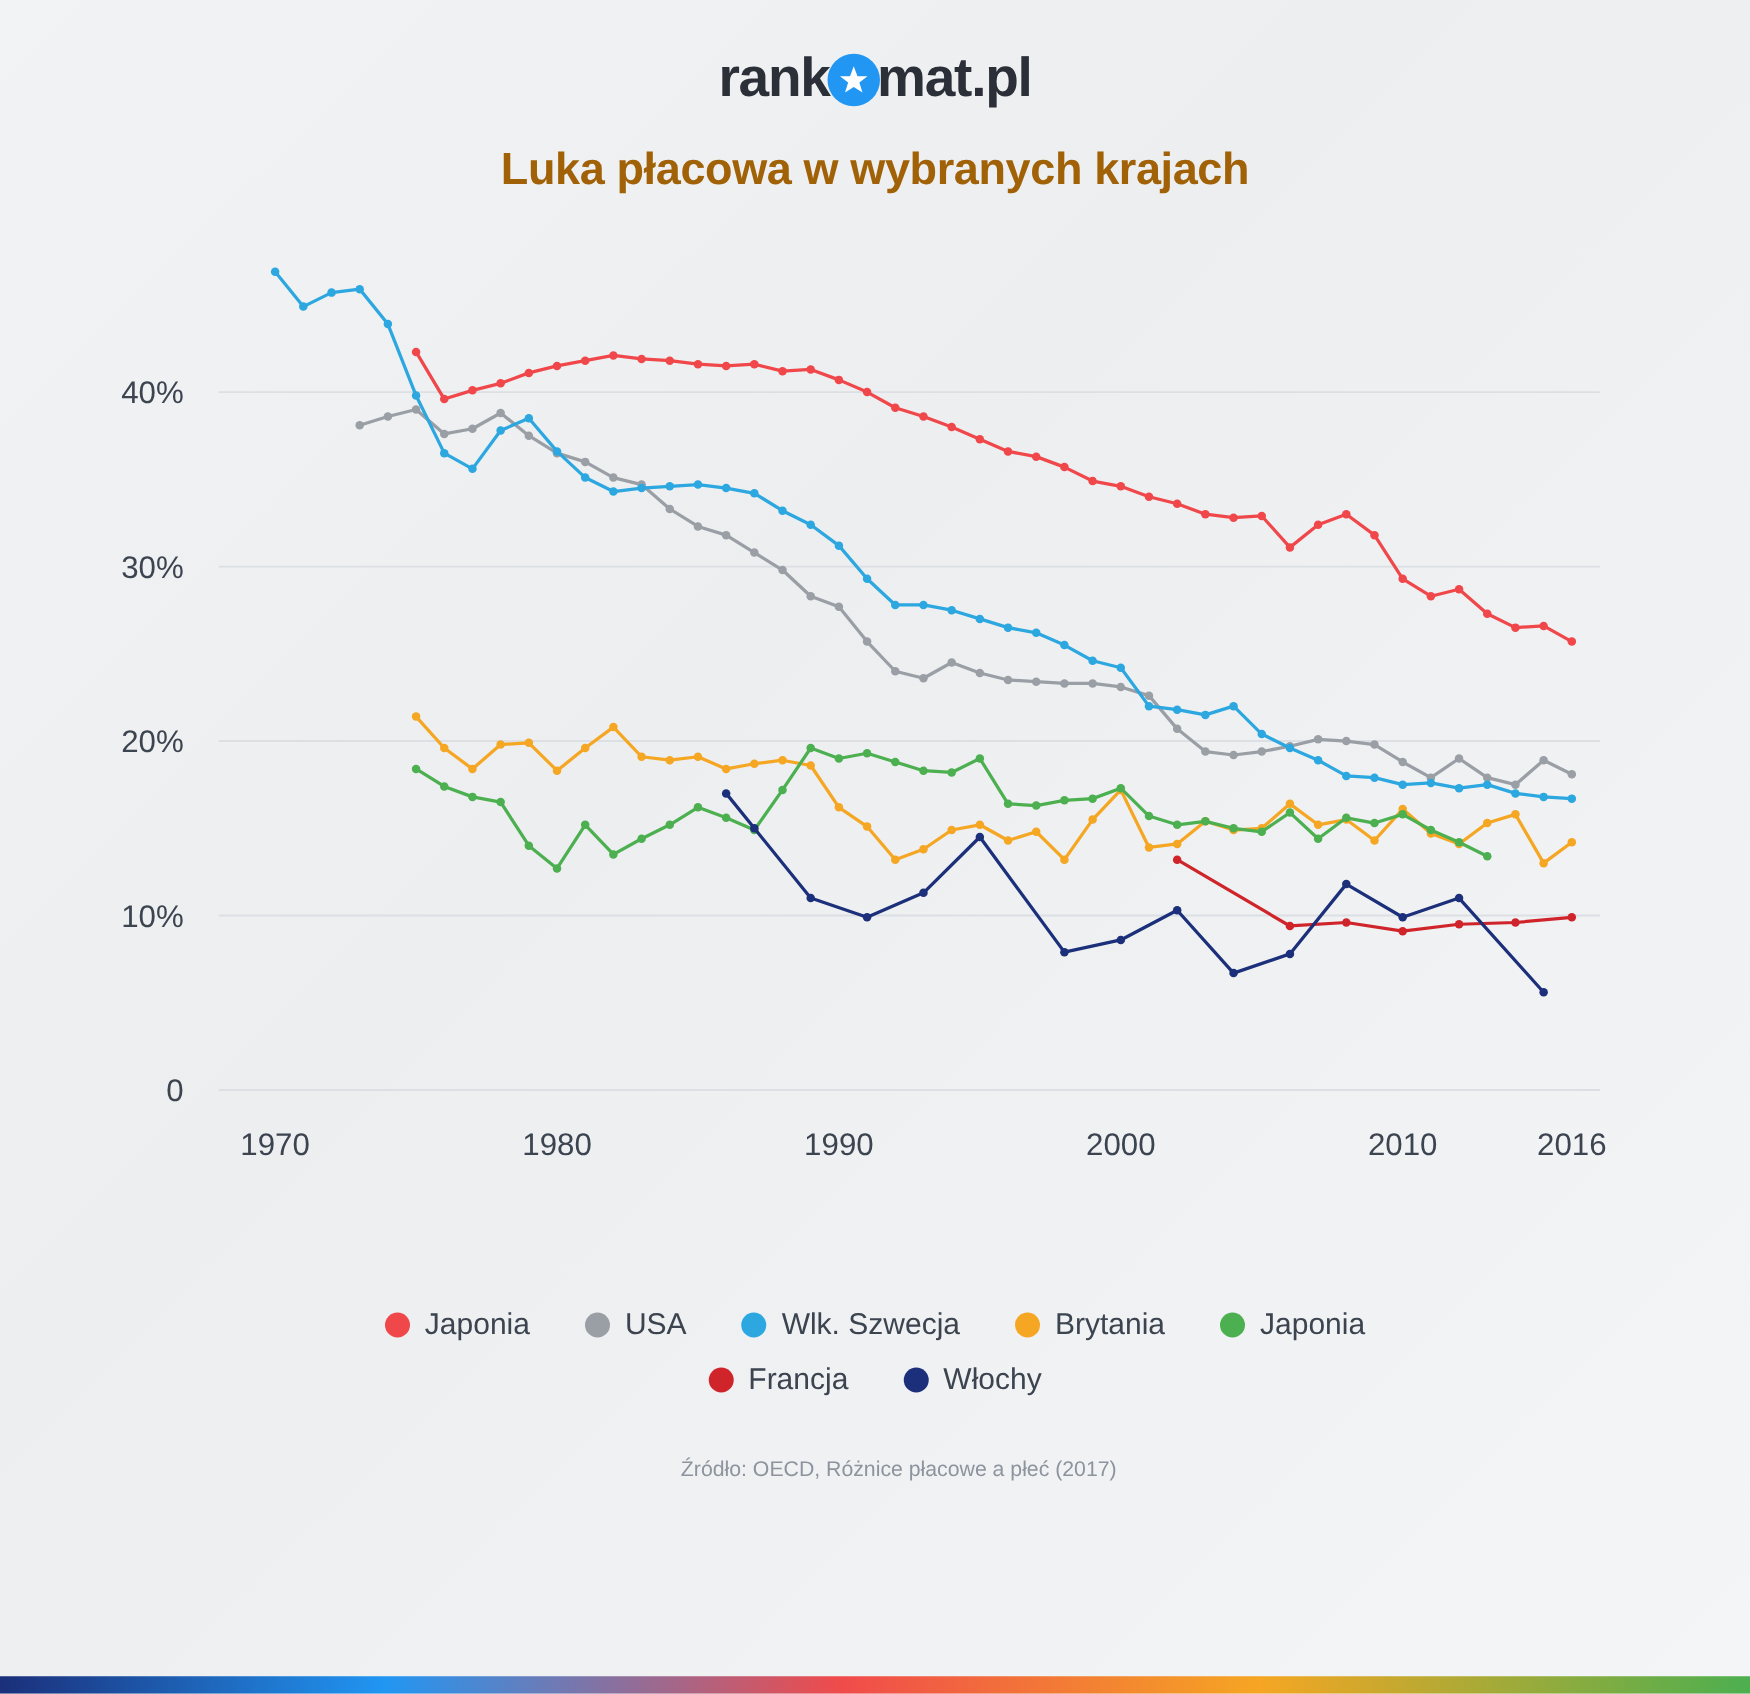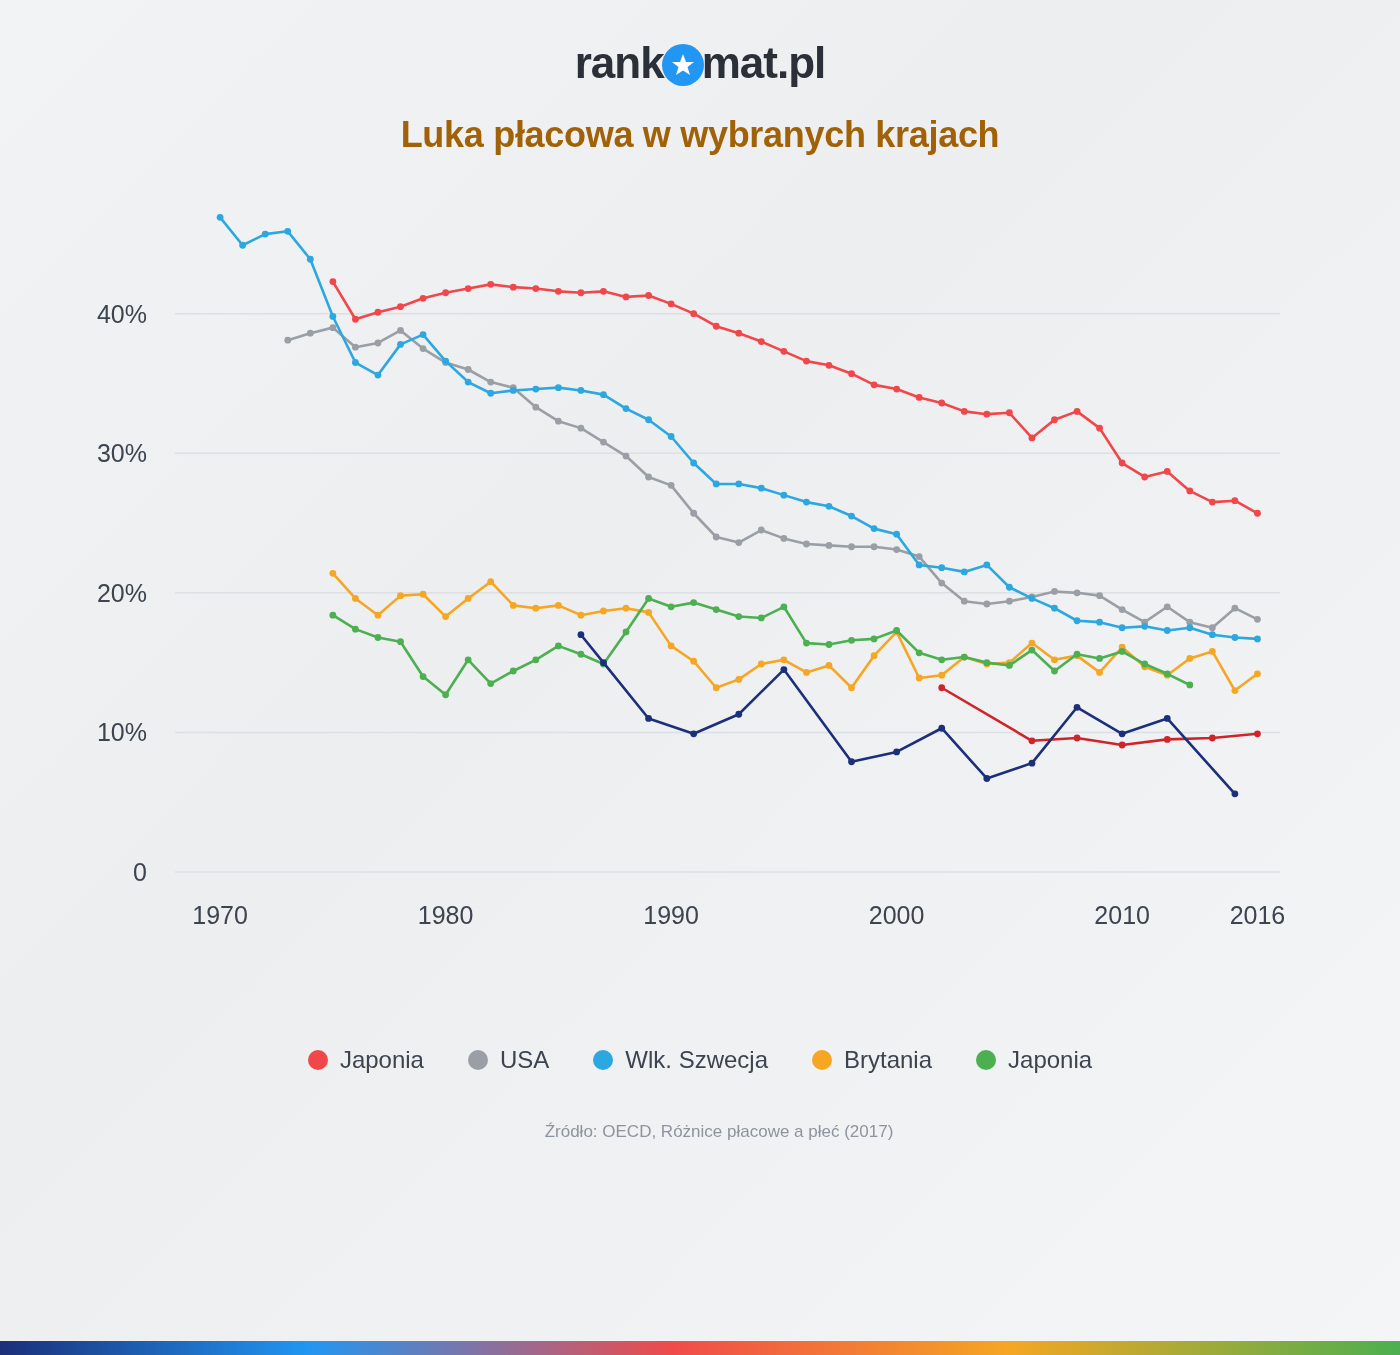--- a/index.html
+++ b/index.html
@@ -413,17 +413,27 @@
     </div>
     <div class="legend-item">
       <span class="legend-dot" style="background:#f5a623"></span>
       <span>Brytania</span>
     </div>
     <div class="legend-item">
       <span class="legend-dot" style="background:#4caf50"></span>
       <span>Japonia</span>
     </div>
   </div>
+  <div class="legend-row">
+    <div class="legend-item">
+      <span class="legend-dot" style="background:#d0242b"></span>
+      <span>Francja</span>
+    </div>
+    <div class="legend-item">
+      <span class="legend-dot" style="background:#1b2f7a"></span>
+      <span>Włochy</span>
+    </div>
+  </div>
 </div>
 
 <div class="source">Źródło: OECD, Różnice płacowe a płeć (2017)</div>
 
 <div class="footer-bar"></div>
 
 </body></html>

